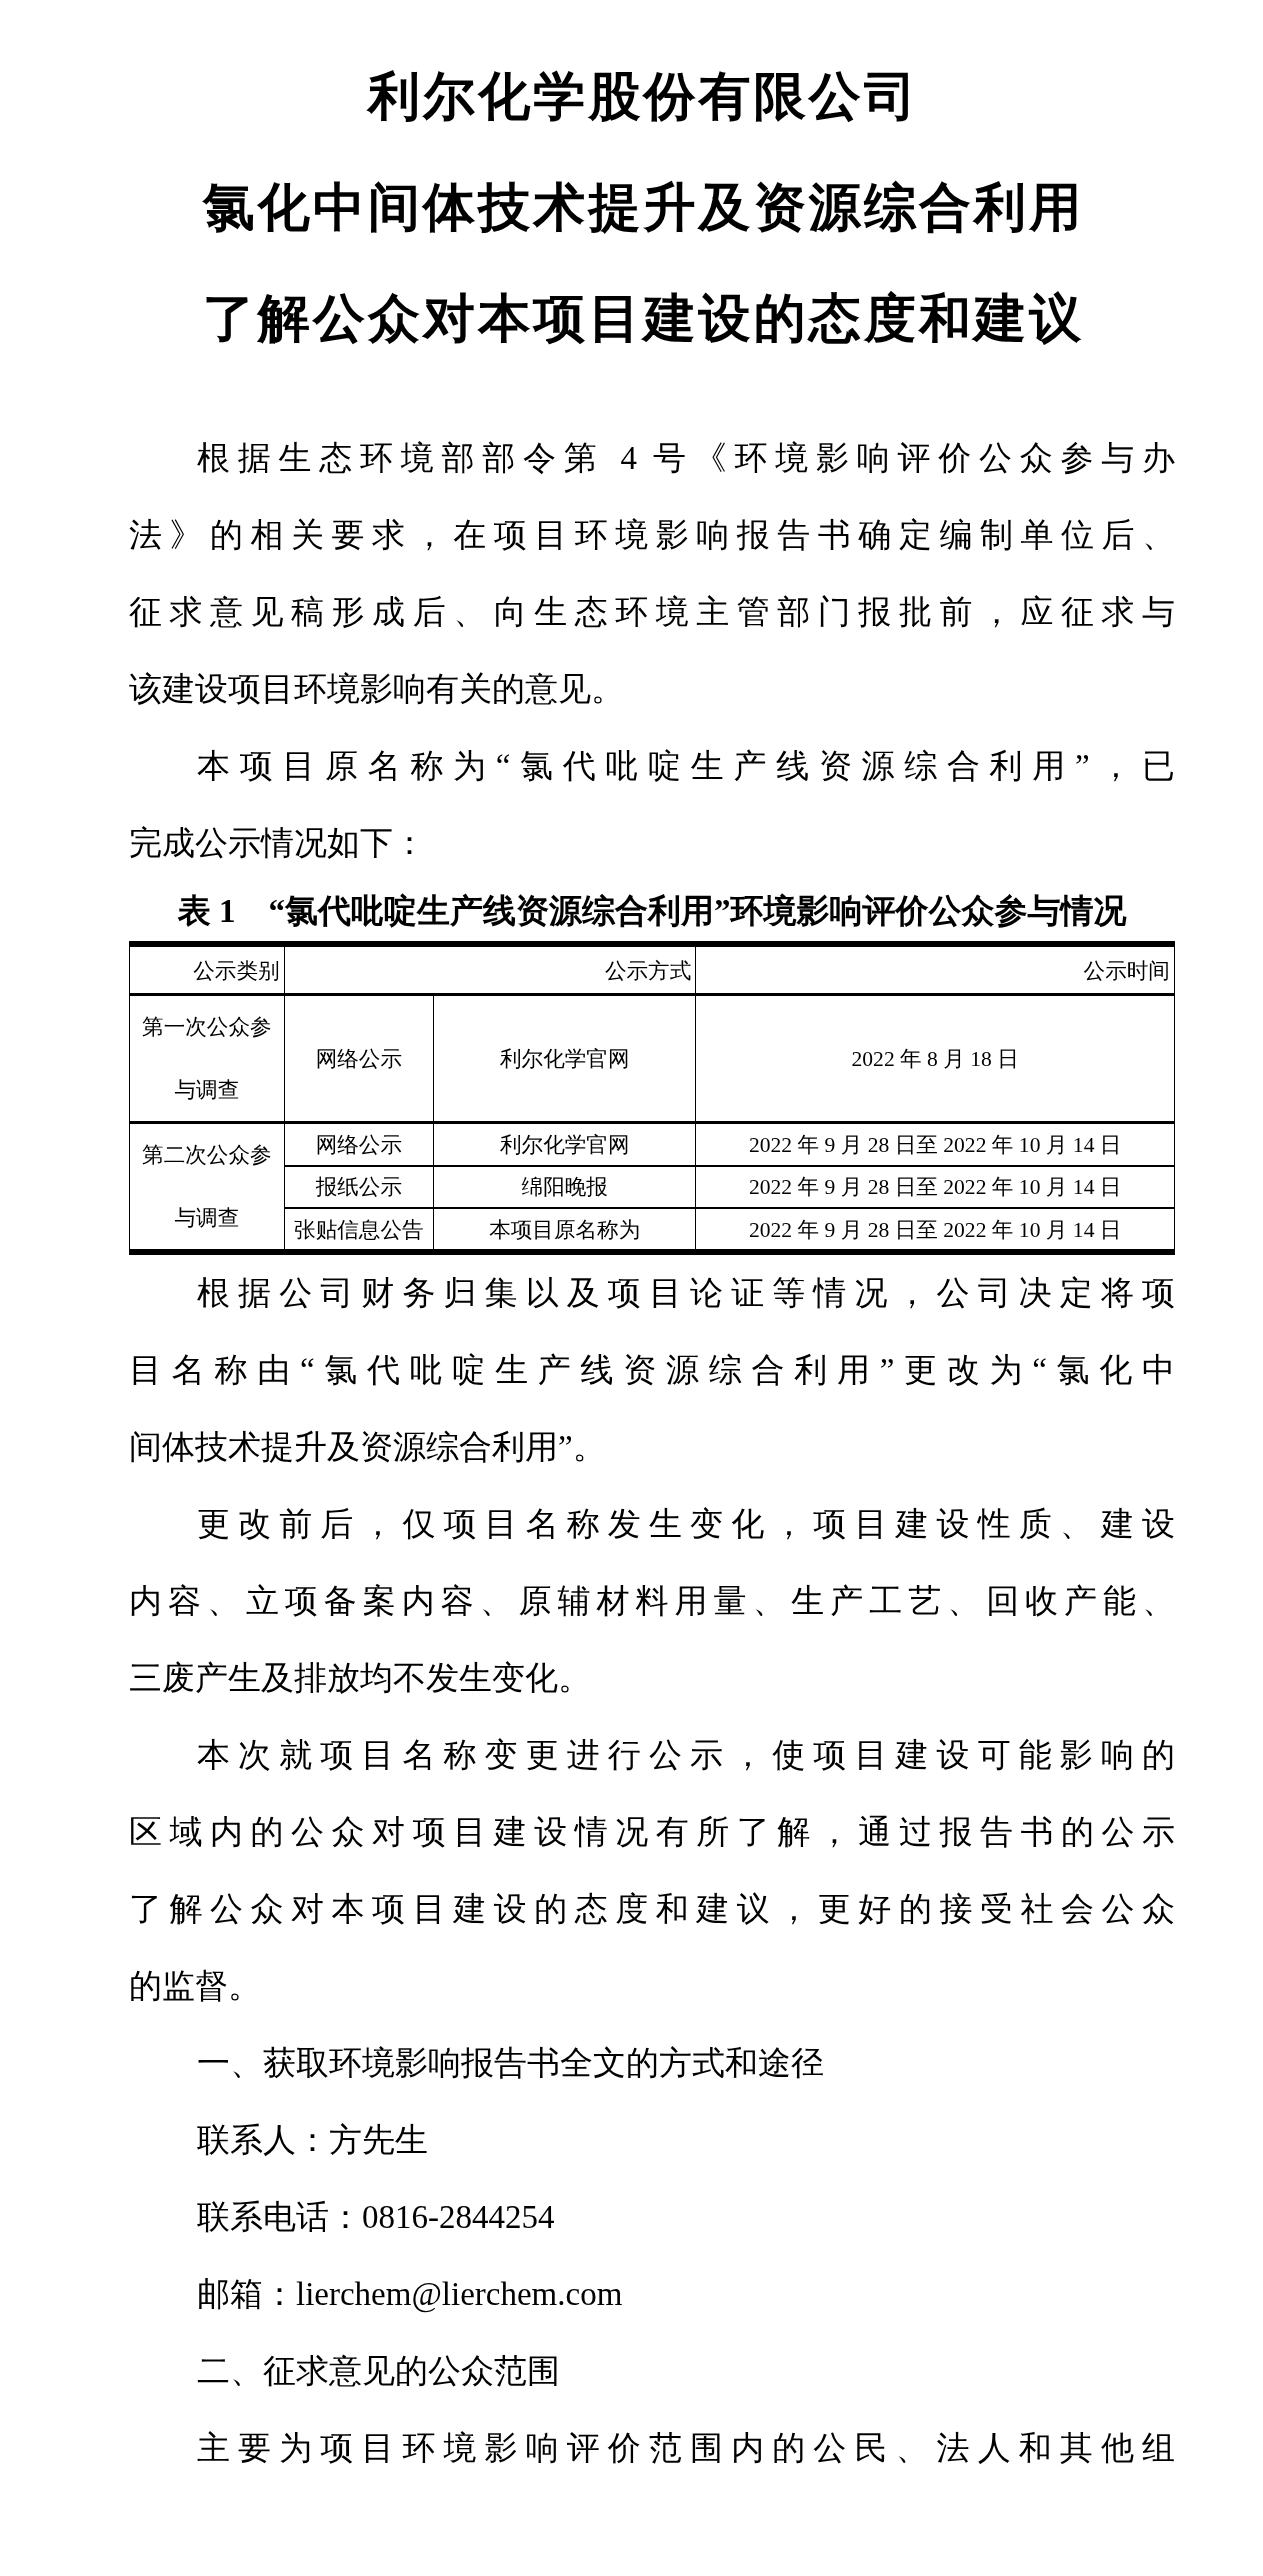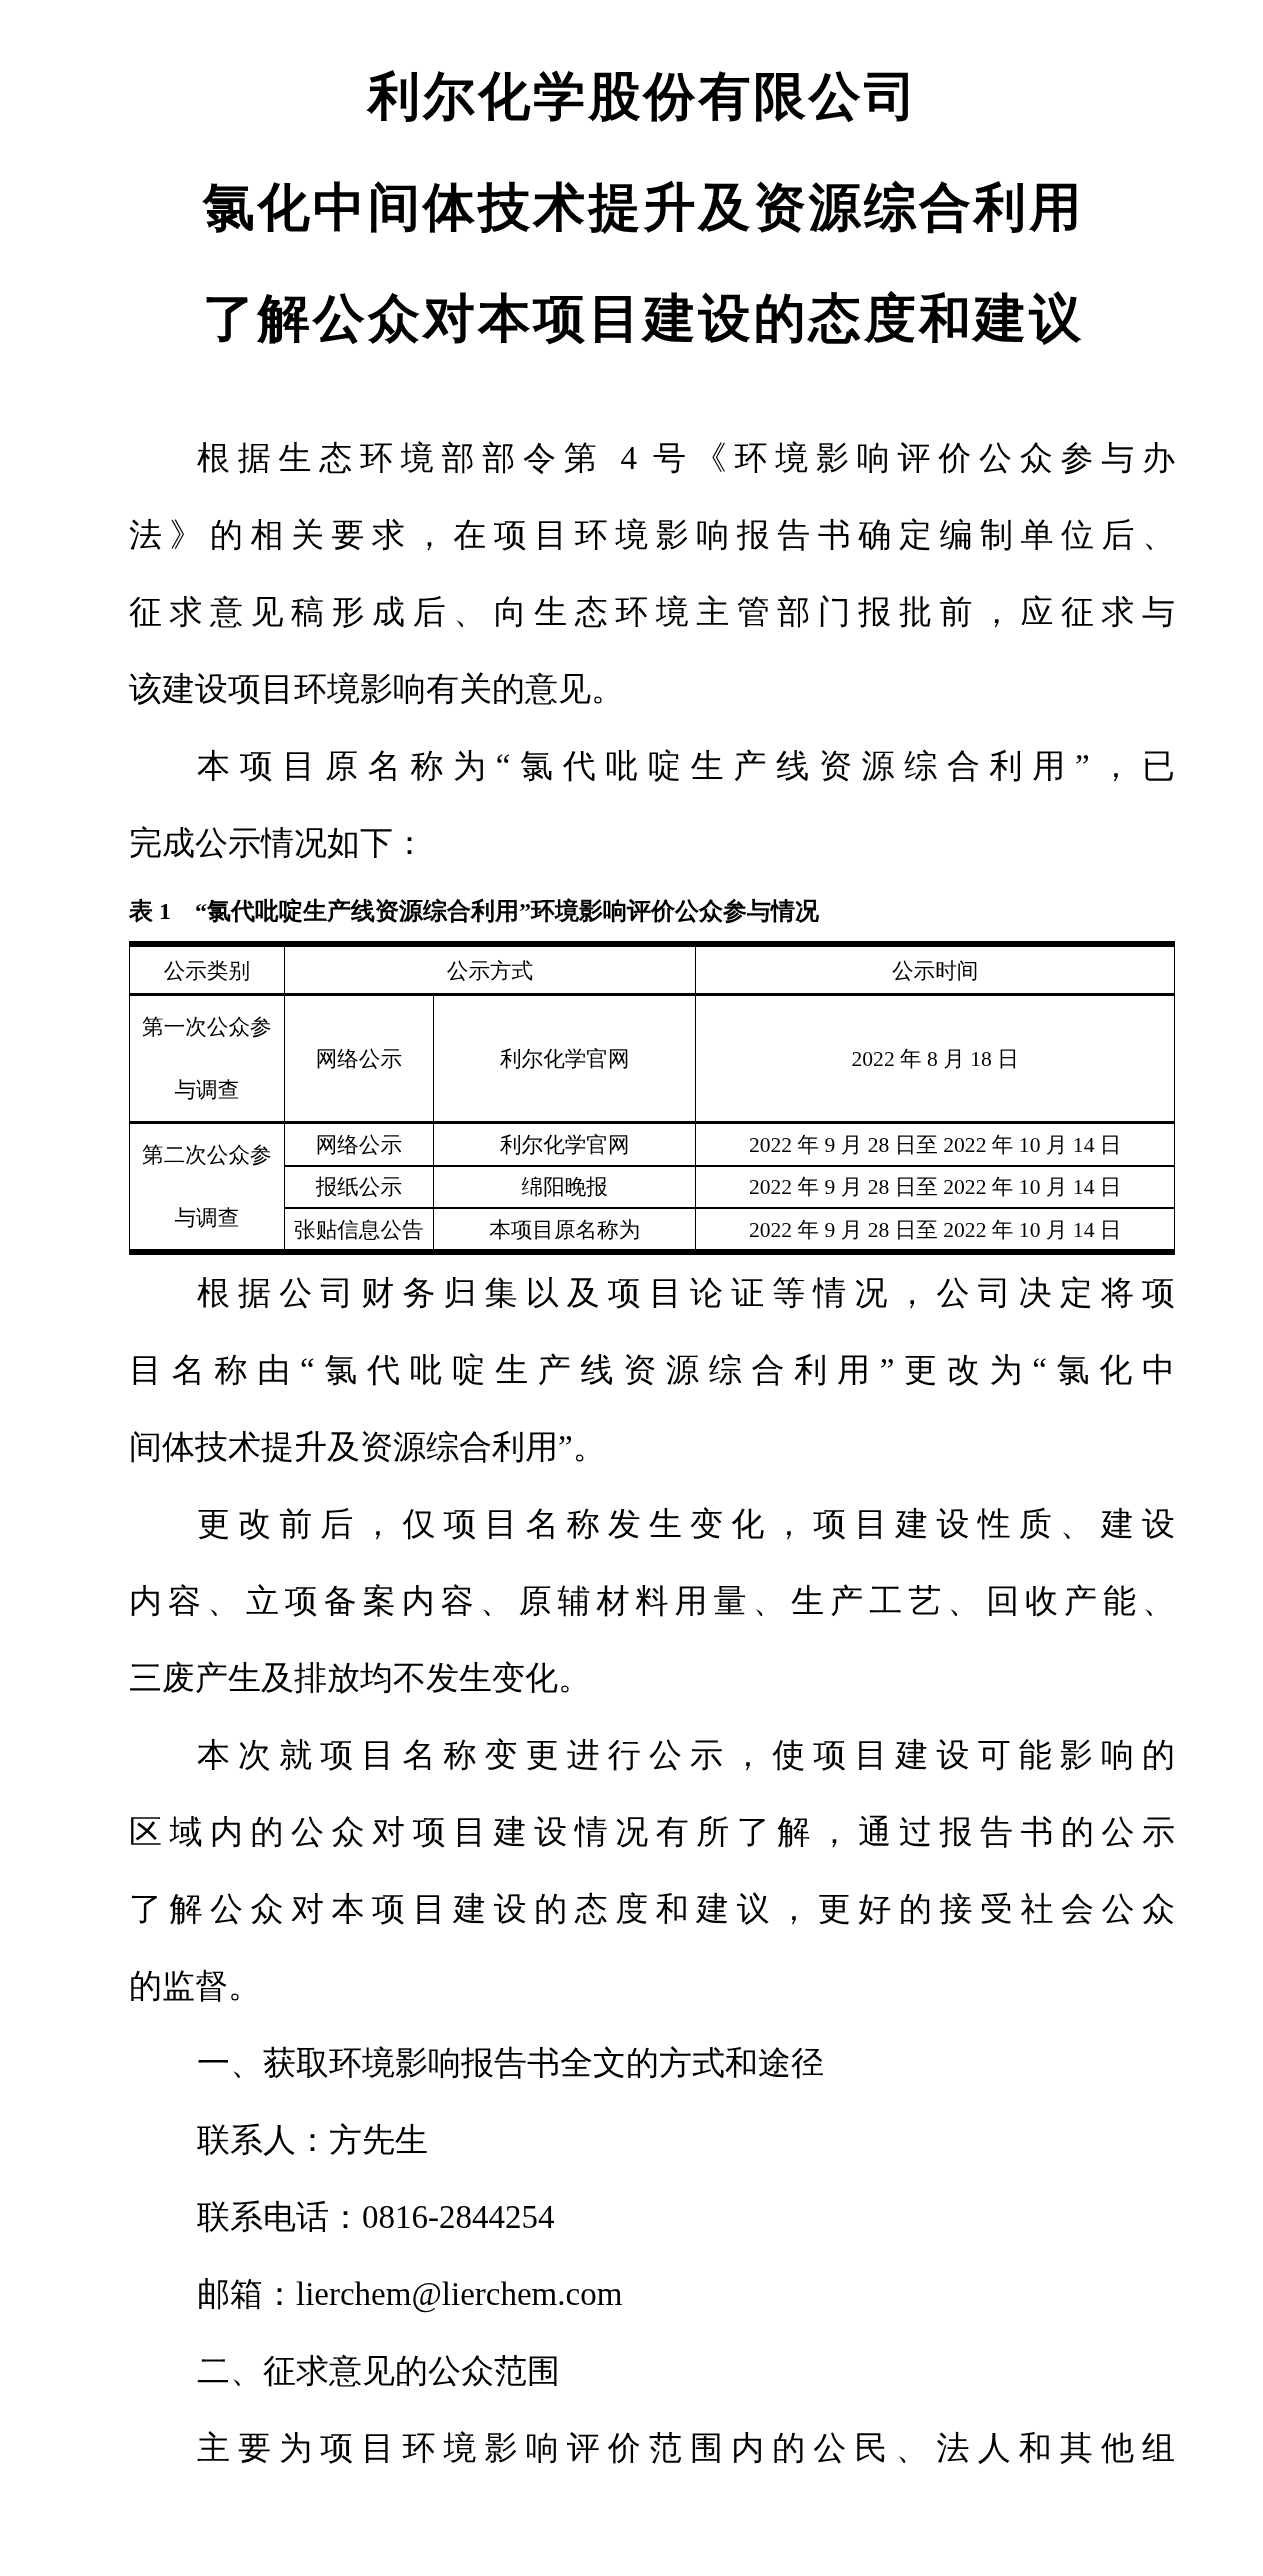--- a/index.html
+++ b/index.html
@@ -38,41 +38,42 @@
     white-space:normal;
     text-align:justify;
     text-align-last:justify;
     text-justify:inter-character;
     overflow:hidden;
   }
   .indent{padding-left:68px;}
   .caption{
     height:59px;
     line-height:59px;
-    font-size:24px;
+    font-size:33px;
     font-weight:bold;
+    text-align:center;
     white-space:nowrap;
   }
   table.pubtab{
     width:100%;
     border-collapse:collapse;
     table-layout:fixed;
     border-top:6.2px solid #000;
     border-bottom:6.2px solid #000;
     border-left:1.5px solid #000;
     border-right:1.5px solid #000;
     font-size:21.6px;
   }
   table.pubtab td{
     border:1.5px solid #000;
     text-align:center;
     vertical-align:middle;
     padding:0 4.1px;
   }
-  tr.thead td{height:46px;border-bottom:3.6px solid #000;}
+  tr.thead td{height:46px;border-bottom:3.6px solid #000;text-align:right;}
   tr.row1 td{height:90px;border-bottom:3.6px solid #000;margin-top:24px;}
   tr.sub td{height:31px;border-bottom:2.1px solid #000;}
   tr.sub:last-child td{border-bottom:none;}
   td.cat{line-height:2.9;}
 </style>
 </head>
 <body>
 
 <div class="page">
 

